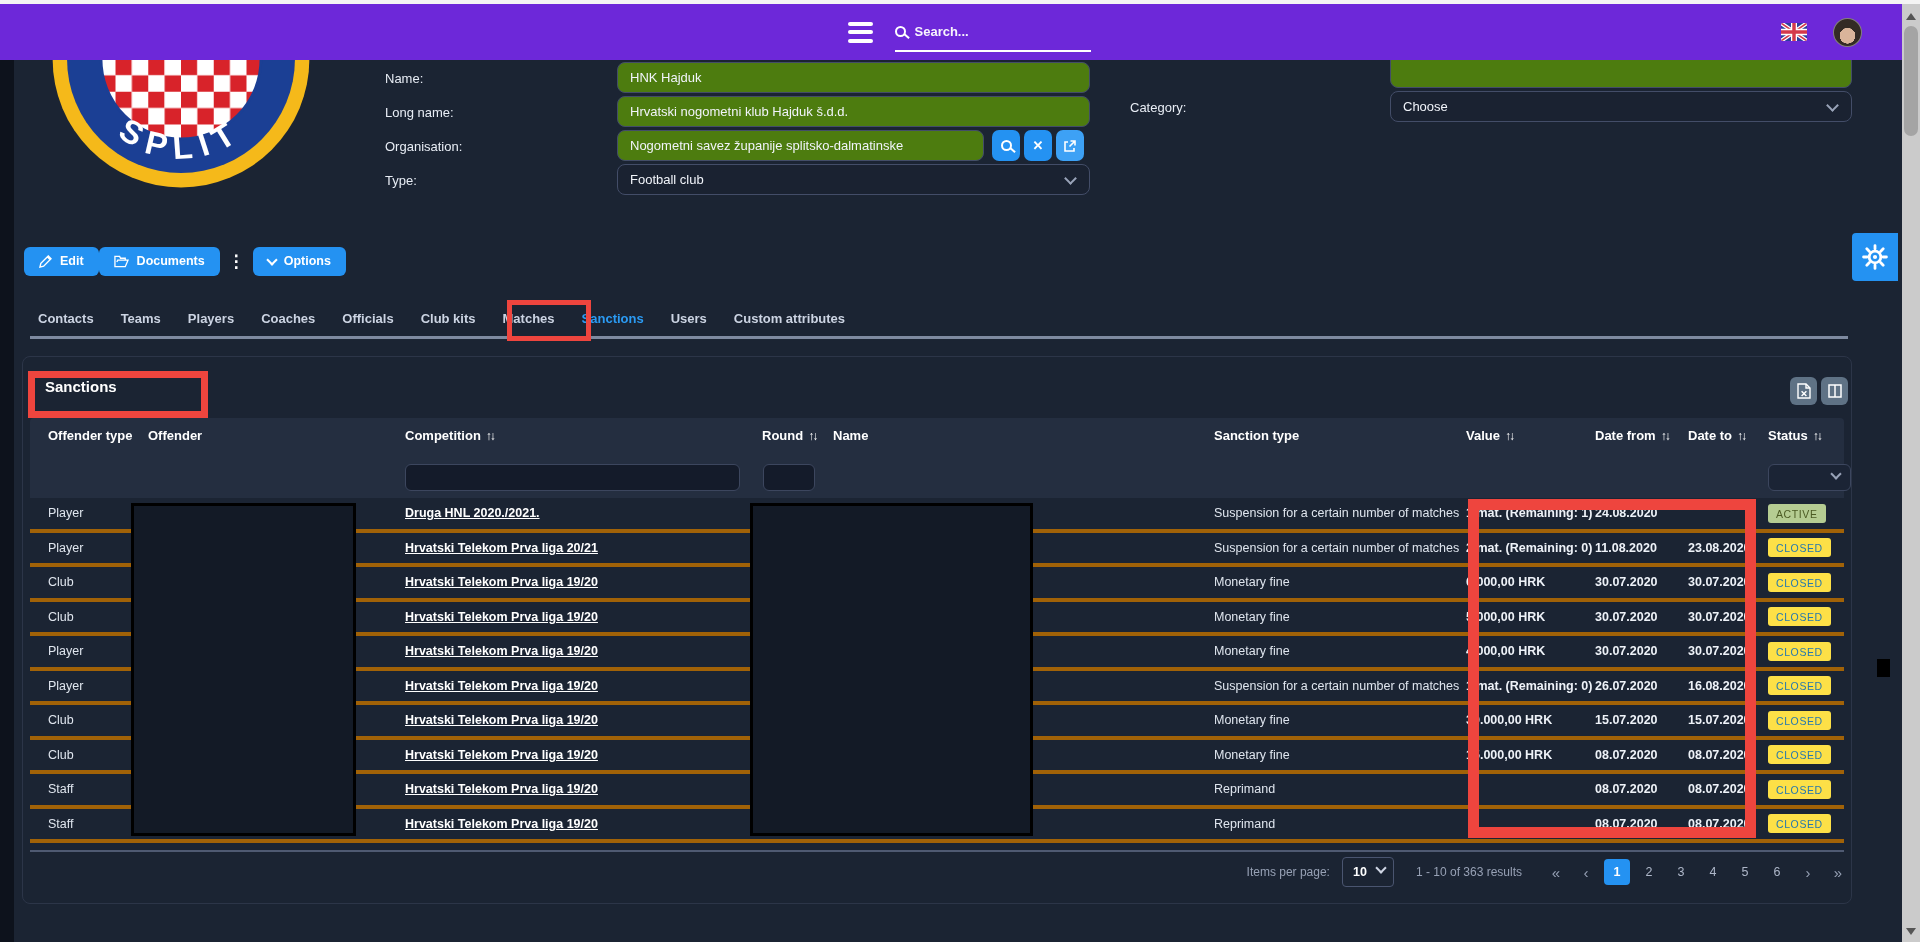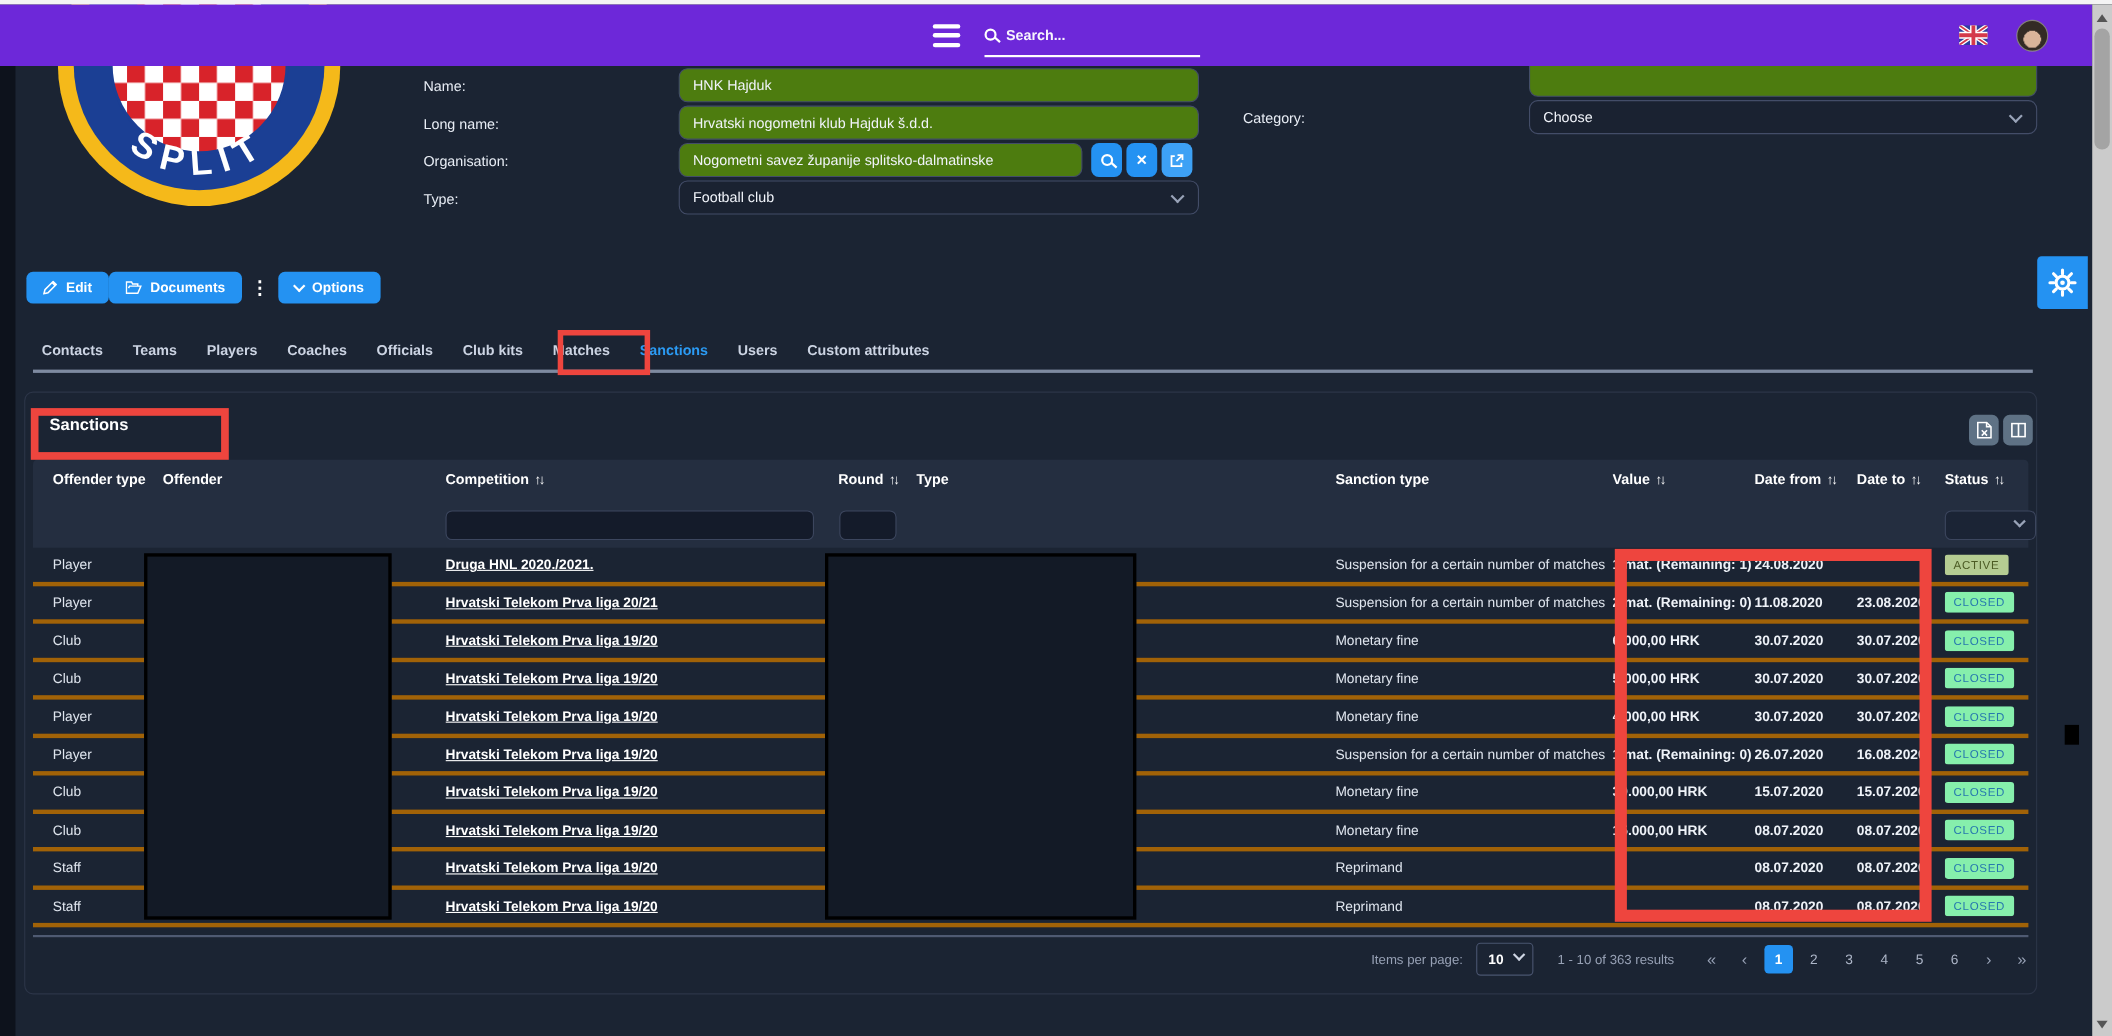--- a/index.html
+++ b/index.html
@@ -91,21 +91,21 @@
   .cell { flex:0 0 auto; overflow:hidden; white-space:nowrap; }
   .c-type { width:100px; } .c-off { width:257px; } .c-comp { width:357px; } .c-round { width:71px; }
   .c-match { width:381px; } .c-sanc { width:252px; } .c-val { width:129px; } .c-from { width:93px; }
   .c-to { width:80px; } .c-status { width:82px; }
   .trow .cell { color:#dfe5ee; font-size:12.5px; }
   .trow .c-val, .trow .c-from, .trow .c-to { font-weight:600; color:#eef2f8; }
   .comp-link { color:#fff; font-weight:700; text-decoration:underline; font-size:12.5px; }
   .badge { display:inline-block; min-width:46px; text-align:center; font-size:10.5px; font-weight:400;
            letter-spacing:.6px; padding:4px 8px 3px; border-radius:3px; }
   .b-active { background:#b5cc92; color:#4c5b24; }
-  .b-closed { background:#86efac; color:#2779ae; }
+  .b-closed { background:#fde047; color:#2779ae; }
   .tfootline { position:absolute; left:30px; top:850px; width:1814px; border-top:2px solid #4f5a72; }
 
   
   .pagination { position:absolute; right:70px; top:855px; height:34px; display:flex; align-items:center; gap:12px; z-index:6; }
   .pg-label { color:#97a1b5; font-size:12px; }
   .pg-select { position:relative; border:1px solid #4a5570; border-radius:4px; height:30px; min-width:52px;
                display:flex; align-items:center; padding:0 24px 0 10px; color:#fff; font-weight:700; font-size:12.5px; cursor:pointer; }
   .pg-select .chev { position:absolute; right:8px; top:10px; width:8px; height:8px; border-color:#cfd6e4; }
   .pg-results { color:#97a1b5; font-size:12px; margin:0 10px; }
   .pager { display:flex; align-items:center; gap:6px; }
@@ -249,21 +249,21 @@
     </button>
   </div>
 
   <div class="table">
     <div class="thead">
       <div class="titles">
         <span class="cell c-type">Offender type</span>
         <span class="cell c-off">Offender</span>
         <span class="cell c-comp"><span>Competition</span><span class="sort"></span></span>
         <span class="cell c-round"><span>Round</span><span class="sort"></span></span>
-        <span class="cell c-match">Type</span>
+        <span class="cell c-match">Name</span>
         <span class="cell c-sanc">Sanction type</span>
         <span class="cell c-val"><span>Value</span><span class="sort"></span></span>
         <span class="cell c-from"><span>Date from</span><span class="sort"></span></span>
         <span class="cell c-to"><span>Date to</span><span class="sort"></span></span>
         <span class="cell c-status"><span>Status</span><span class="sort"></span></span>
       </div>
       <input class="f-input" style="left: 375px; width: 335px;">
       <input class="f-input" style="left: 733px; width: 52px;">
       <div class="f-select" style="left:1738px; width:83px;">
         <span class="chev"></span>

